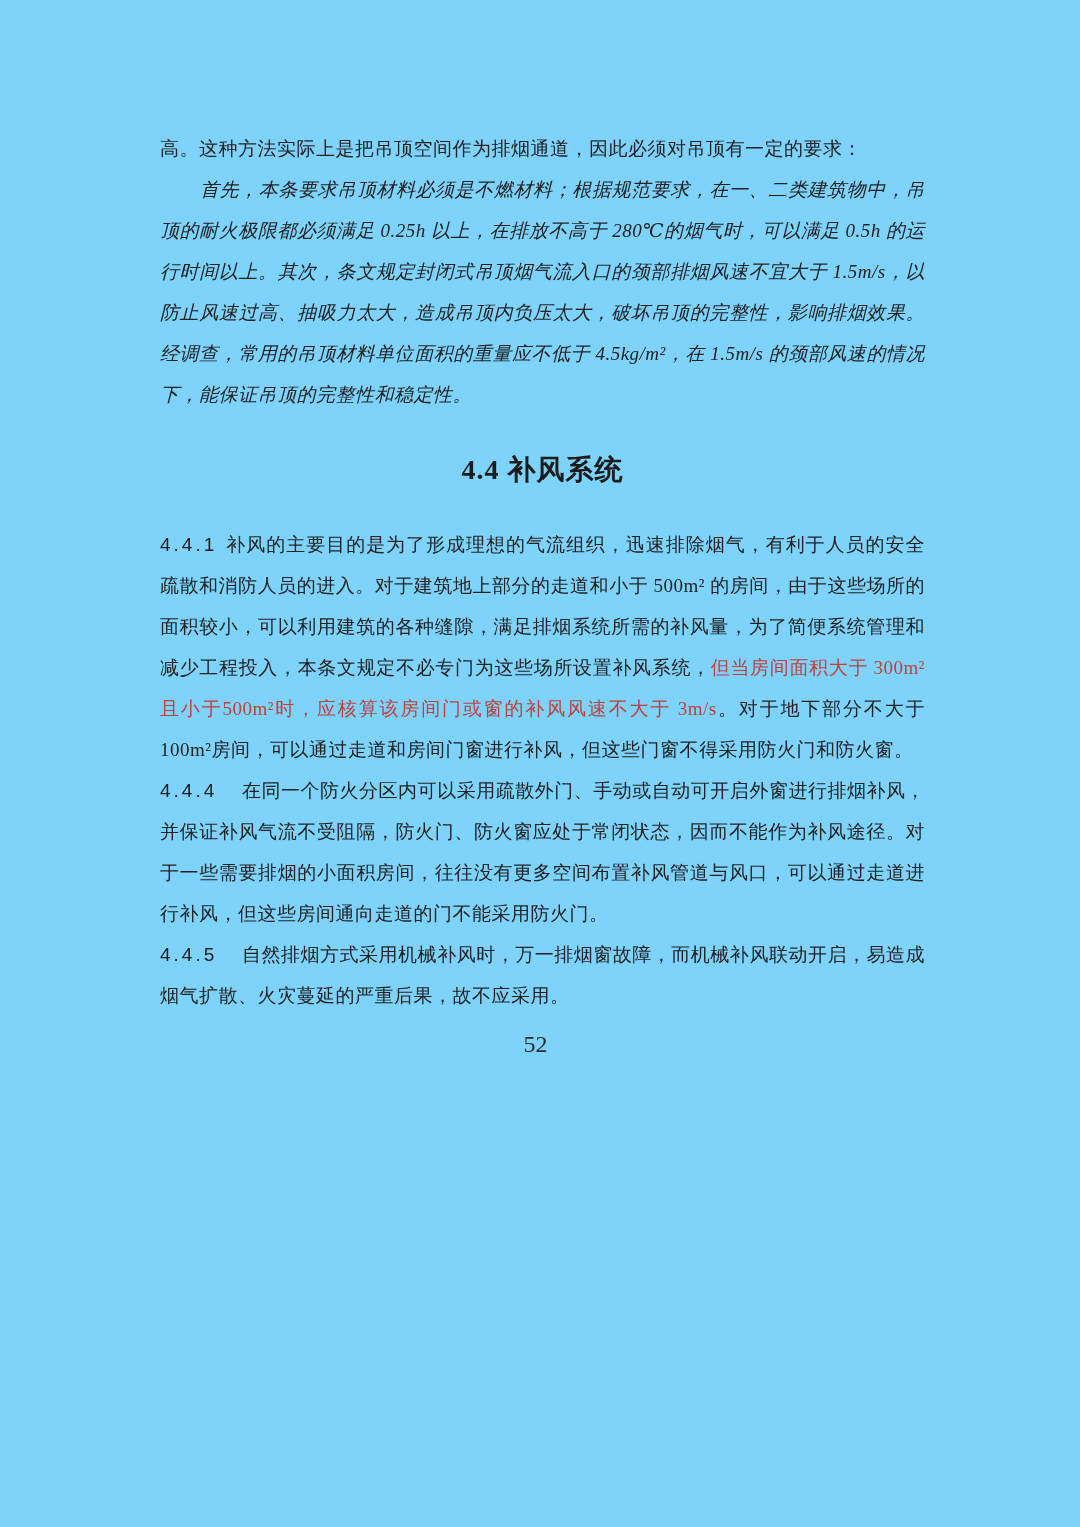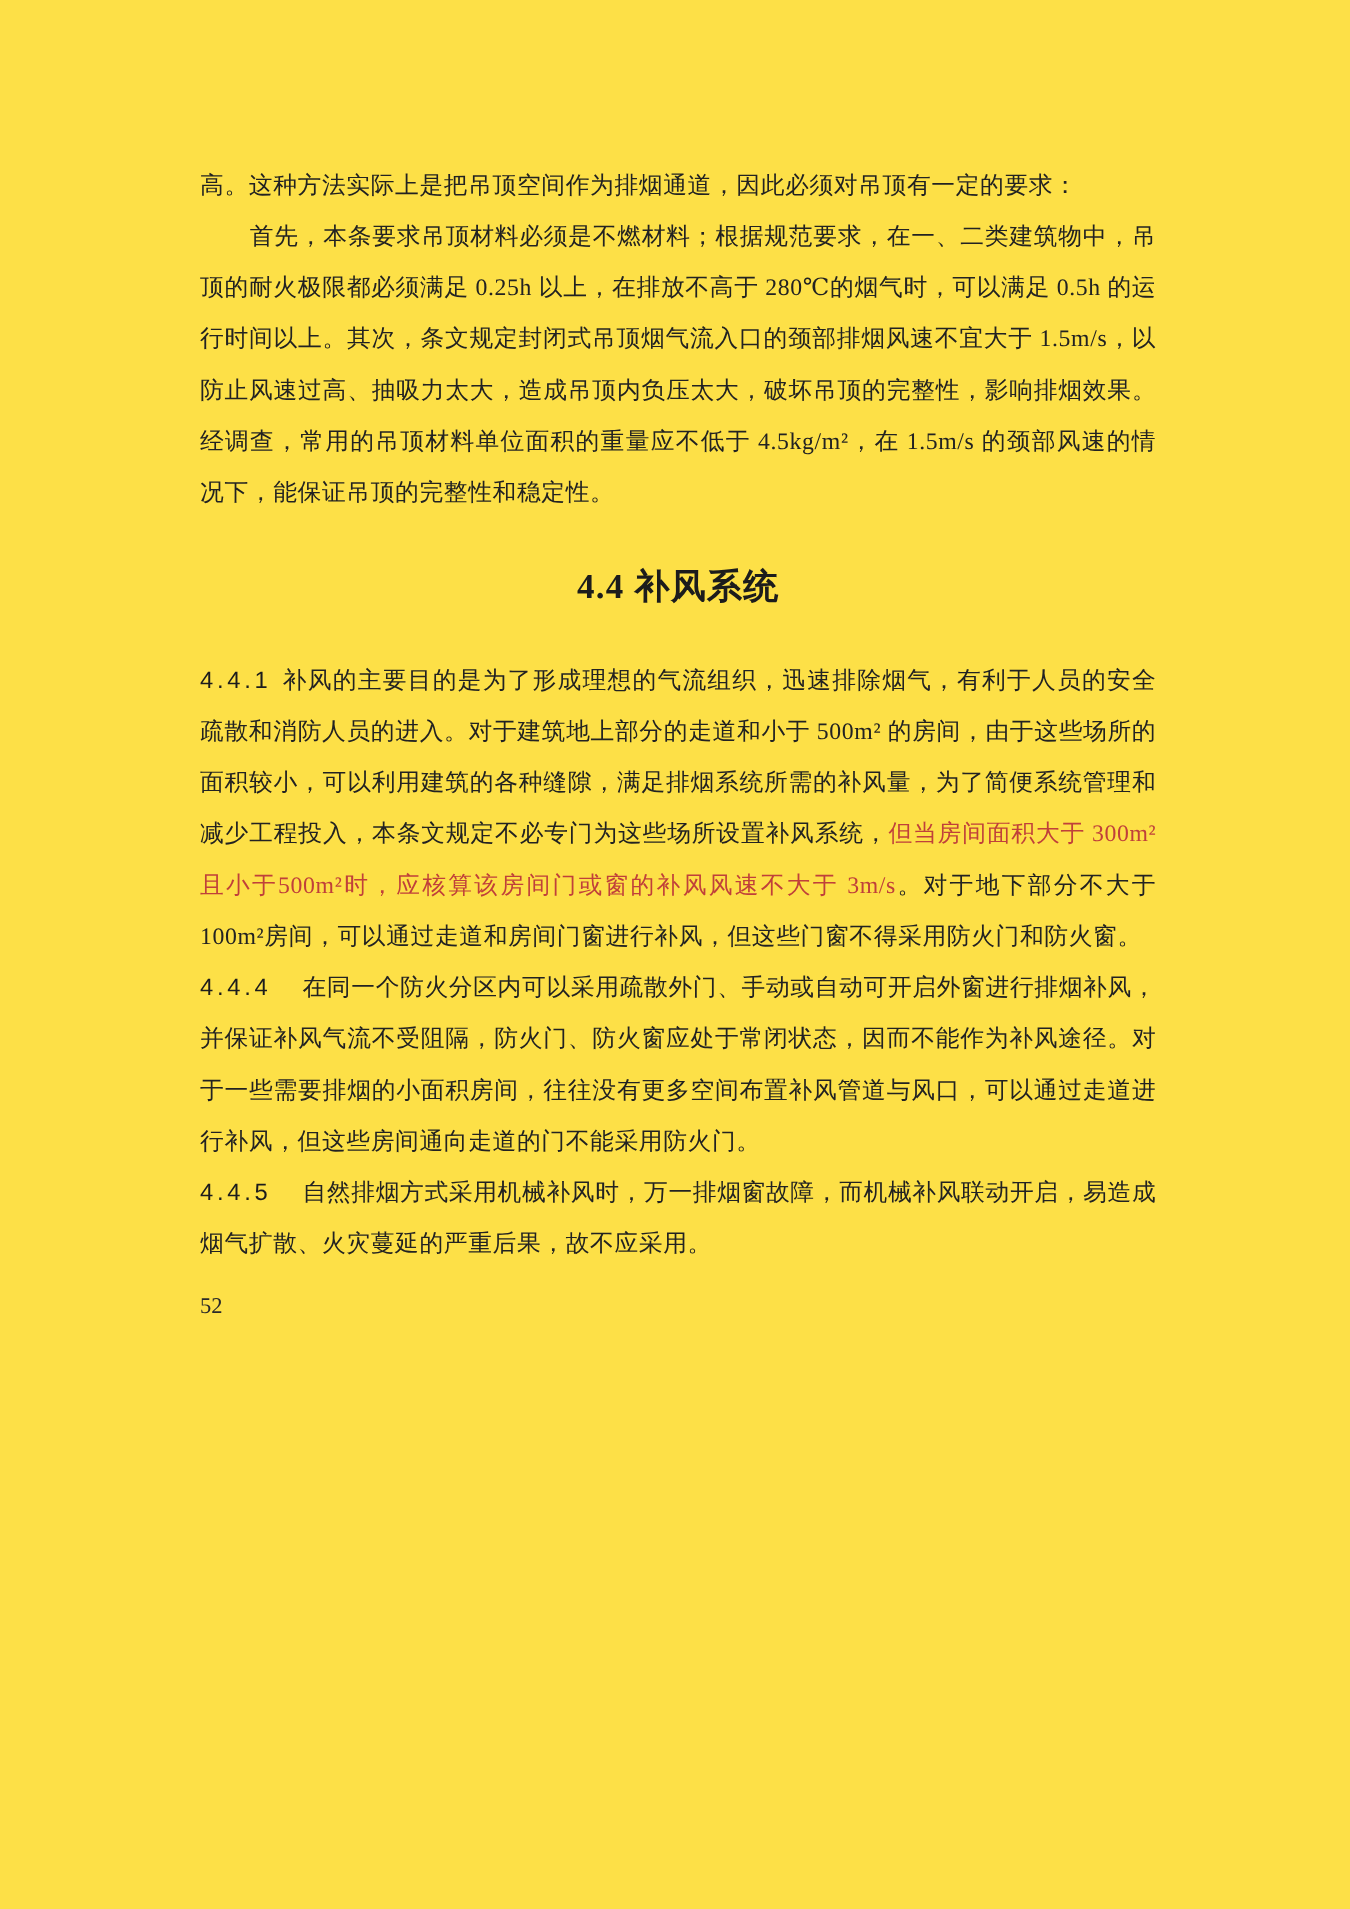--- a/index.html
+++ b/index.html
@@ -5,36 +5,37 @@
   html, body {
     margin: 0;
     padding: 0;
     background: #ffffff;
   }
   .page {
     position: relative;
     width: 1080px;
     height: 1527px;
     margin: 0 auto;
-    background: #fde047;
+    background: #7dd3fc;
     box-sizing: border-box;
     padding: 128px 155px 0 160px;
     font-family: "Liberation Serif", "DejaVu Serif", serif;
     font-size: 19px;
     color: #222222;
     overflow: hidden;
   }
   p.body {
     margin: 0;
     text-align: justify;
     line-height: 41px;
     letter-spacing: 0.5px;
   }
   p.indent {
     text-indent: 2.1em;
+    font-style: italic;
   }
   .section-heading {
     margin: 34px 0 34px 0;
     text-align: center;
     font-size: 28px;
     font-weight: bold;
     line-height: 41px;
     letter-spacing: 1px;
     color: #1c1c1c;
   }
@@ -42,23 +43,23 @@
     font-family: "Liberation Sans", "DejaVu Sans", sans-serif;
     font-weight: normal;
     letter-spacing: 3px;
     color: #1c1c1c;
   }
   .gap-s { margin-right: 0.45em; }
   .gap-w { margin-right: 1.3em; }
   .red { color: #c0403a; }
   .page-number {
     margin-top: 16px;
-    text-align: left;
+    text-align: center;
     padding-right: 14px;
-    font-size: 18px;
+    font-size: 24px;
     line-height: 24px;
     color: #2a2a2a;
   }
 </style>
 </head>
 <body>
 
 <div class="page">
 
   <p class="body">高。这种方法实际上是把吊顶空间作为排烟通道，因此必须对吊顶有一定的要求：</p>

